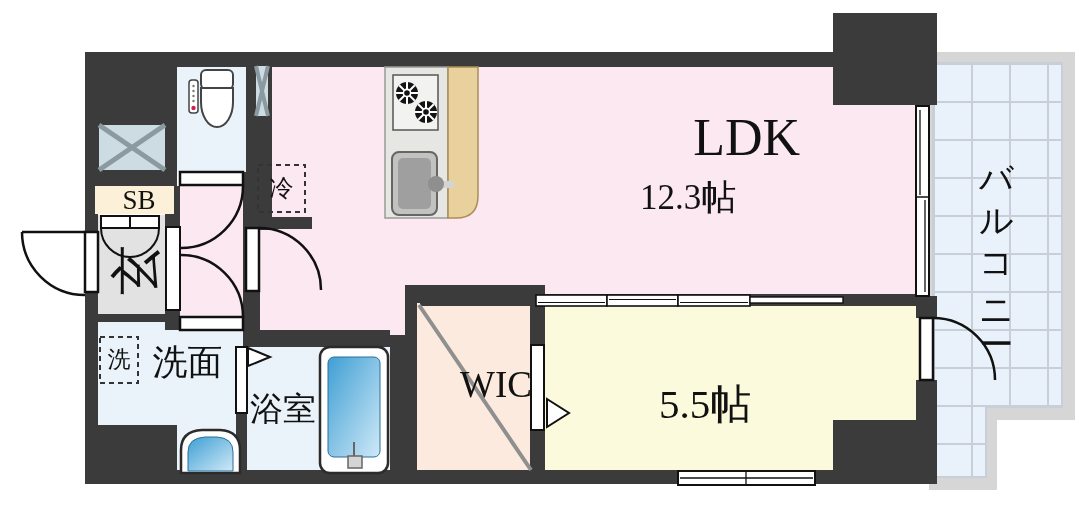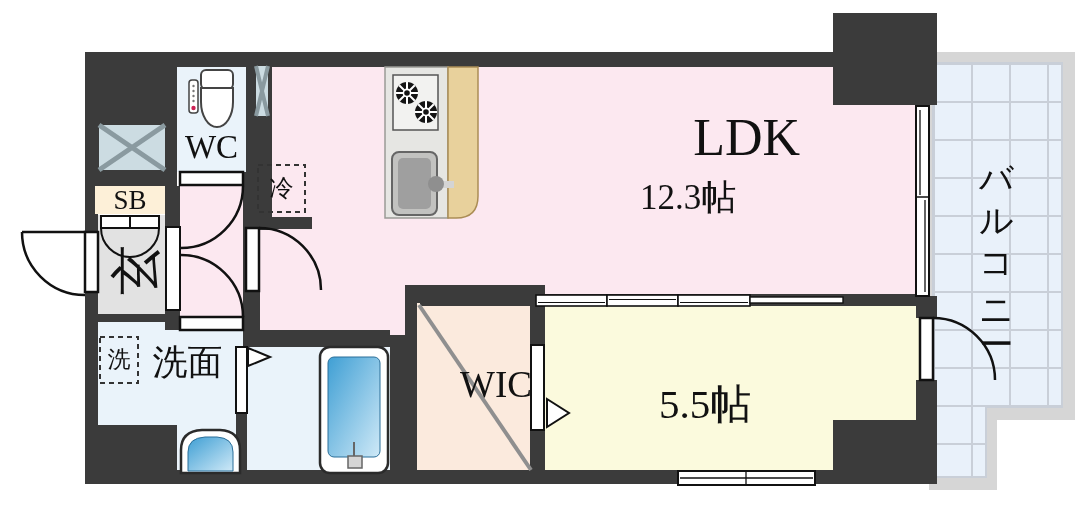--- a/index.html
+++ b/index.html
@@ -5,21 +5,21 @@
   html,body{margin:0;padding:0;background:#ffffff;}
   .canvas{position:relative;width:1090px;height:506px;background:#ffffff;overflow:hidden;
           font-family:"Liberation Serif","DejaVu Serif",serif;}
   .canvas svg{position:absolute;left:0;top:0;}
   .lbl{position:absolute;color:#111;text-align:center;line-height:1;white-space:nowrap;}
   .lbl-ldk1{left:550px;top:112px;width:250px;font-size:52px;text-align:right;}
   .lbl-ldk2{left:560px;top:180px;width:256px;font-size:35px;}
   .lbl-yo1{left:565px;top:315px;width:280px;font-size:58px;}
   .lbl-yo2{left:565px;top:384px;width:280px;font-size:41px;}
   .lbl-wc{left:177px;top:131px;width:69px;font-size:33px;}
-  .lbl-sb{left:95px;top:186px;width:70px;height:28px;background:#fdf0d8;font-size:27px;line-height:28px;}
+  .lbl-sb{left:95px;top:186px;width:70px;height:28px;background:#fdf0d8;font-size:27px;line-height:28px;padding-left:9px;}
   .lbl-gen{left:106px;top:240px;width:60px;height:60px;font-size:50px;line-height:60px;
            transform:rotate(-90deg);}
   .lbl-washroom{left:140px;top:337px;width:95px;font-size:35px;margin-top:8px;}
   .lbl-washer{left:100px;top:337px;width:38px;height:46px;font-size:23px;line-height:46px;}
   .lbl-fridge{left:258px;top:165px;width:47px;height:47px;font-size:24px;line-height:47px;}
   .lbl-bath{left:246px;top:393px;width:74px;font-size:33px;}
   .lbl-wic{left:441px;top:366px;width:110px;font-size:37px;}
   .lbl-balcony{left:974px;top:140px;width:44px;height:250px;font-size:34px;
                writing-mode:vertical-rl;text-align:left;letter-spacing:8px;line-height:44px;}
 </style>
@@ -180,22 +180,22 @@
     <path d="M680 478 H813 M746 471 V485" stroke="#111" stroke-width="1.3" fill="none"></path>
   </g>
 
   <rect x="258" y="165" width="47" height="47" fill="none" stroke="#333" stroke-width="2" stroke-dasharray="5 4"></rect>
   <rect x="100" y="337" width="38" height="46" fill="none" stroke="#333" stroke-width="2" stroke-dasharray="5 4"></rect>
 </svg>
 
 <div class="lbl lbl-ldk1">LDK</div>
 <div class="lbl lbl-ldk2">12.3帖</div>
 <div class="lbl lbl-yo2">5.5帖</div>
-<div class="lbl lbl-wc">WC</div>
 <div class="lbl lbl-sb">SB</div>
 <div class="lbl lbl-gen">玄</div>
 <div class="lbl lbl-washroom">洗面</div>
 <div class="lbl lbl-washer">洗</div>
 <div class="lbl lbl-fridge">冷</div>
+<div class="lbl lbl-bath">浴室</div>
 <div class="lbl lbl-wic">WIC</div>
 <div class="lbl lbl-balcony">バルコニー</div>
 
 </div>
 
 </body></html>

